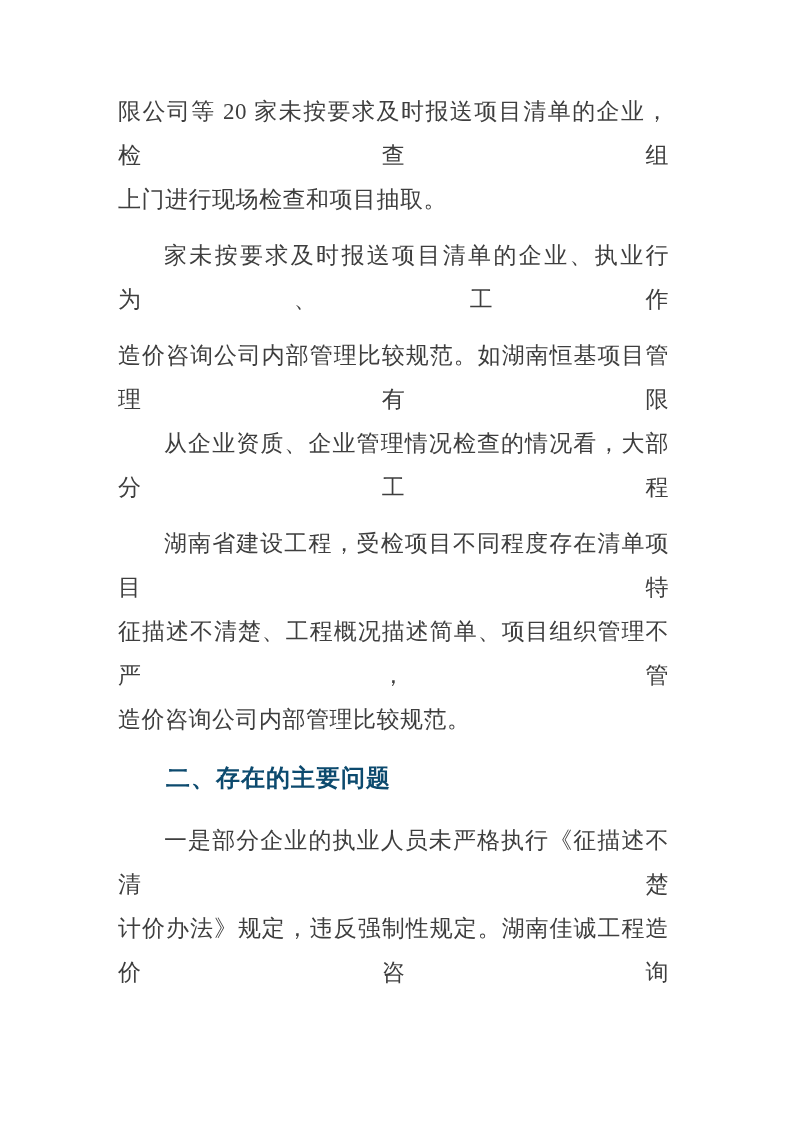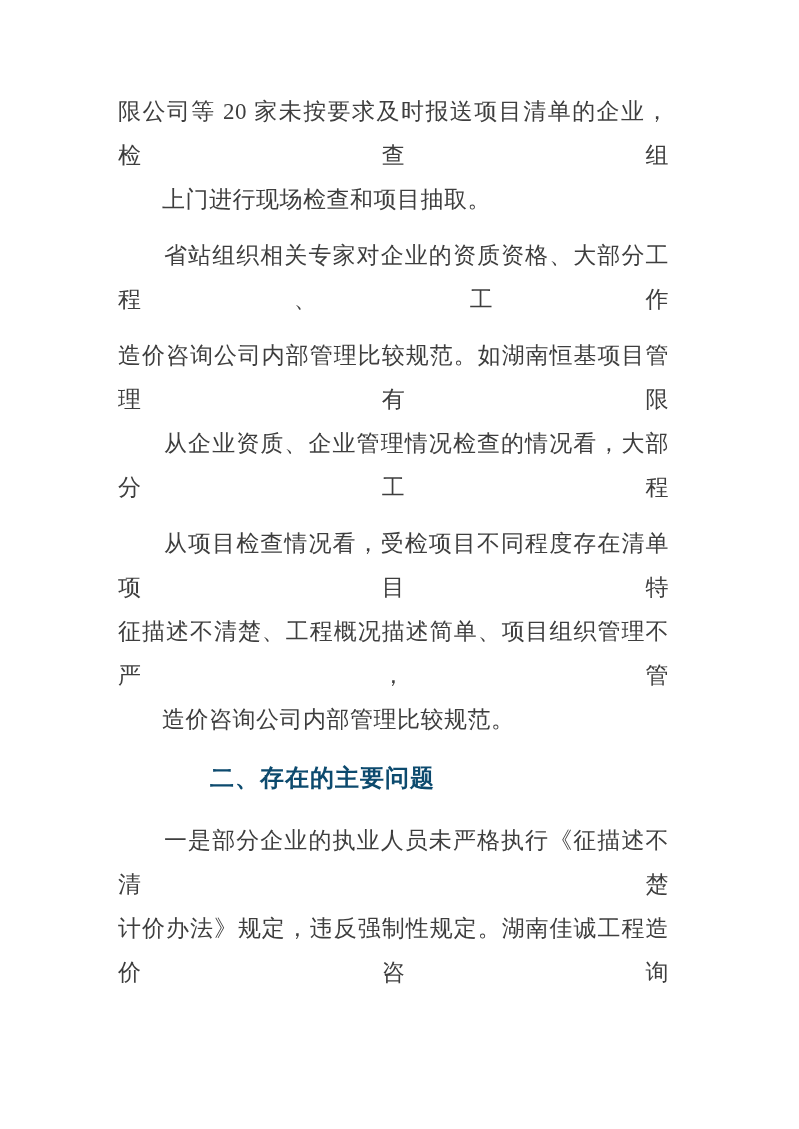--- a/index.html
+++ b/index.html
@@ -26,21 +26,20 @@
     margin: 0 0 12px 0;
   }
   .para .line {
     line-height: 44px;
     text-align: justify;
     text-align-last: justify;
     letter-spacing: 0.5px;
   }
   .para .line.last-free {
     text-align-last: left;
-    margin-left: 44px;
   }
   .para .line.first-indent {
     text-indent: 2em;
   }
   .para.heading {
     font-family: "Liberation Sans", "DejaVu Sans", sans-serif;
     font-weight: bold;
     font-size: 24px;
     color: #0c4a6e;
     margin: 14px 0 19px 0;
@@ -54,28 +53,28 @@
 </head>
 <body>
 
 <div class="page">
   <div id="doc-body">
       <div class="para">
         <div class="line">限公司等 20 家未按要求及时报送项目清单的企业，检查组</div>
         <div class="line last-free">上门进行现场检查和项目抽取。</div>
       </div>
       <div class="para">
-        <div class="line first-indent">省站组织相关专家对企业的资质资格、大部分工程、工作</div>
+        <div class="line first-indent">家未按要求及时报送项目清单的企业、执业行为、工作</div>
       </div>
       <div class="para">
         <div class="line">造价咨询公司内部管理比较规范。如湖南恒基项目管理有限</div>
         <div class="line first-indent">从企业资质、企业管理情况检查的情况看，大部分工程</div>
       </div>
       <div class="para">
-        <div class="line first-indent">从项目检查情况看，受检项目不同程度存在清单项目特</div>
+        <div class="line first-indent">湖南省建设工程，受检项目不同程度存在清单项目特</div>
         <div class="line">征描述不清楚、工程概况描述简单、项目组织管理不严，管</div>
         <div class="line last-free">造价咨询公司内部管理比较规范。</div>
       </div>
       <div class="para heading">
         <div class="line first-indent last-free">二、存在的主要问题</div>
       </div>
       <div class="para">
         <div class="line first-indent">一是部分企业的执业人员未严格执行《征描述不清楚</div>
         <div class="line">计价办法》规定，违反强制性规定。湖南佳诚工程造价咨询</div>
       </div>

